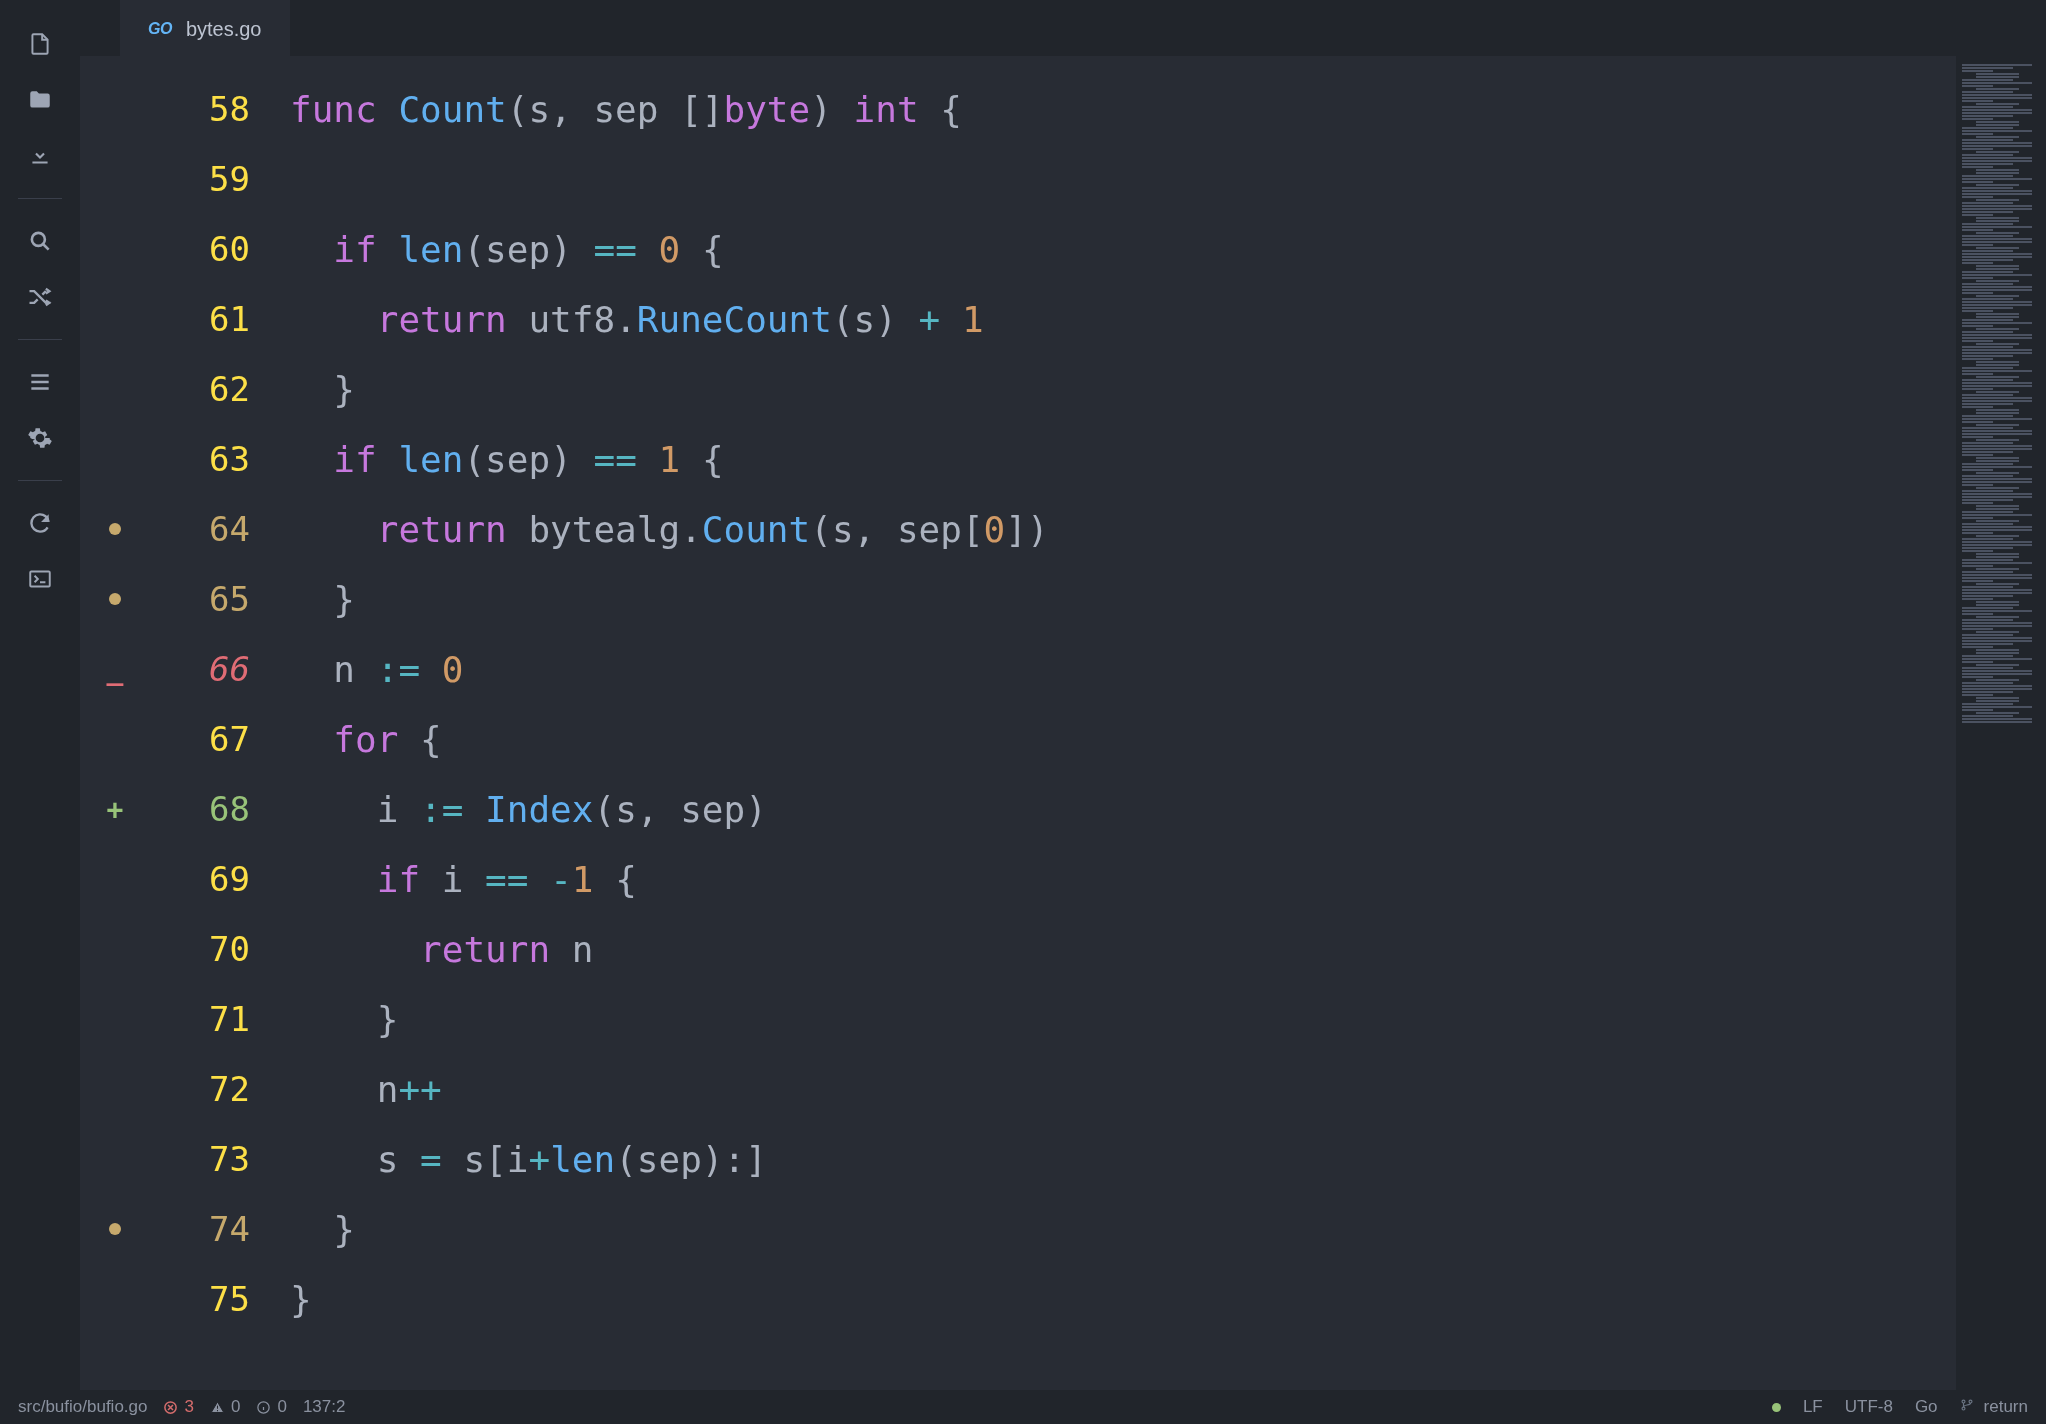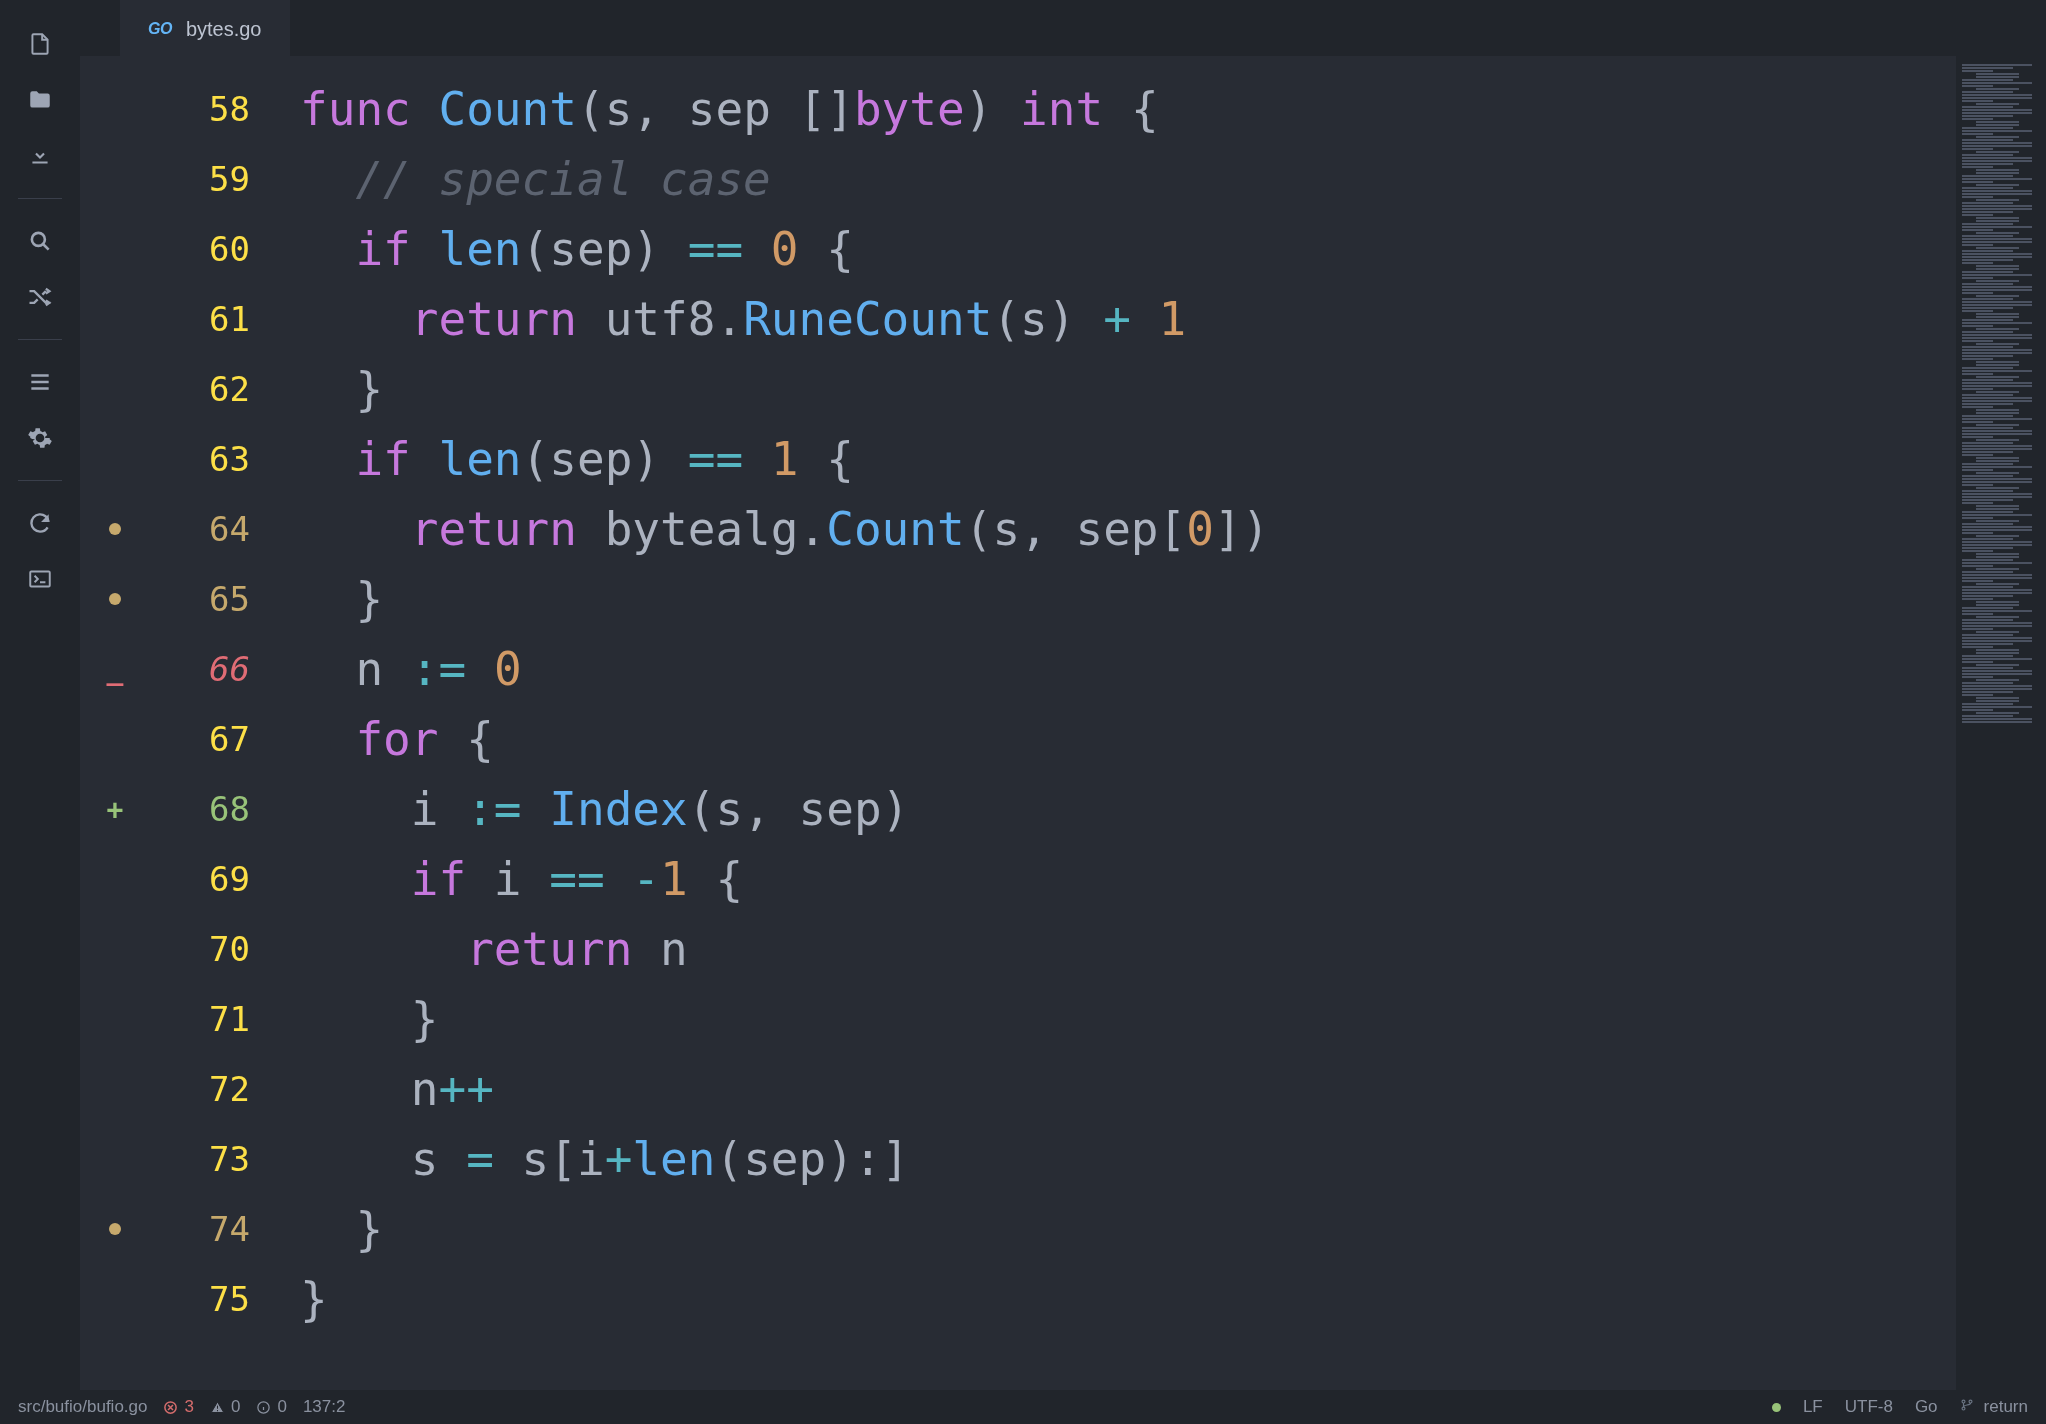--- a/index.html
+++ b/index.html
@@ -69,23 +69,22 @@
     .lineno {
       width: 140px; text-align: right; padding-right: 40px;
       font-size: 34px; color: #fde047; font-family: 'Menlo','Monaco','Consolas',monospace;
     }
     .lineno.mod { color: #c6a96c; }
     .lineno.del { color: #e06c75; font-style: italic; }
     .lineno.add { color: #98c379; }
     .code-col { flex: 1; display:flex; flex-direction:column; padding-top:18px; overflow: hidden; }
     .code-cell {
       height: 70px; display:flex; align-items:center;
-      font-size: 46px; white-space: pre; color: #abb2bf;
+      font-size: 36px; white-space: pre; color: #abb2bf;
       font-family: 'Menlo','Monaco','Consolas',monospace;
-      margin-left: 10px;
     }
 
     
     .kw { color: #c678dd; }
     .fn { color: #61afef; }
     .pi { color: #abb2bf; }
     .op { color: #56b6c2; }
     .nm { color: #d19a66; }
     .cm { color: #5c6370; font-style: italic; }
 
@@ -298,21 +297,21 @@
             </div>
             <div class="row">
               <div class="lineno mod">74</div>
             </div>
             <div class="row">
               <div class="lineno">75</div>
             </div>
           </div>
         <div class="code-col" id="code-col">
             <div class="code-cell"><span class="kw">func </span><span class="fn">Count</span><span class="pi">(s, sep []</span><span class="kw">byte</span><span class="pi">) </span><span class="kw">int</span><span class="pi"> {</span></div>
-            <div class="code-cell"><span class="pi">  </span><span class="cm">// special case</span></div>
+            <div class="code-cell"><span class="pi">  </span></div>
             <div class="code-cell"><span class="pi">  </span><span class="kw">if</span><span class="pi"> </span><span class="fn">len</span><span class="pi">(sep) </span><span class="op">==</span><span class="pi"> </span><span class="nm">0</span><span class="pi"> {</span></div>
             <div class="code-cell"><span class="pi">    </span><span class="kw">return</span><span class="pi"> utf8.</span><span class="fn">RuneCount</span><span class="pi">(s) </span><span class="op">+</span><span class="pi"> </span><span class="nm">1</span></div>
             <div class="code-cell"><span class="pi">  }</span></div>
             <div class="code-cell"><span class="pi">  </span><span class="kw">if</span><span class="pi"> </span><span class="fn">len</span><span class="pi">(sep) </span><span class="op">==</span><span class="pi"> </span><span class="nm">1</span><span class="pi"> {</span></div>
             <div class="code-cell"><span class="pi">    </span><span class="kw">return</span><span class="pi"> bytealg.</span><span class="fn">Count</span><span class="pi">(s, sep[</span><span class="nm">0</span><span class="pi">])</span></div>
             <div class="code-cell"><span class="pi">  }</span></div>
             <div class="code-cell"><span class="pi">  n </span><span class="op">:=</span><span class="pi"> </span><span class="nm">0</span></div>
             <div class="code-cell"><span class="pi">  </span><span class="kw">for</span><span class="pi"> {</span></div>
             <div class="code-cell"><span class="pi">    i </span><span class="op">:=</span><span class="pi"> </span><span class="fn">Index</span><span class="pi">(s, sep)</span></div>
             <div class="code-cell"><span class="pi">    </span><span class="kw">if</span><span class="pi"> i </span><span class="op">==</span><span class="pi"> </span><span class="op">-</span><span class="nm">1</span><span class="pi"> {</span></div>

